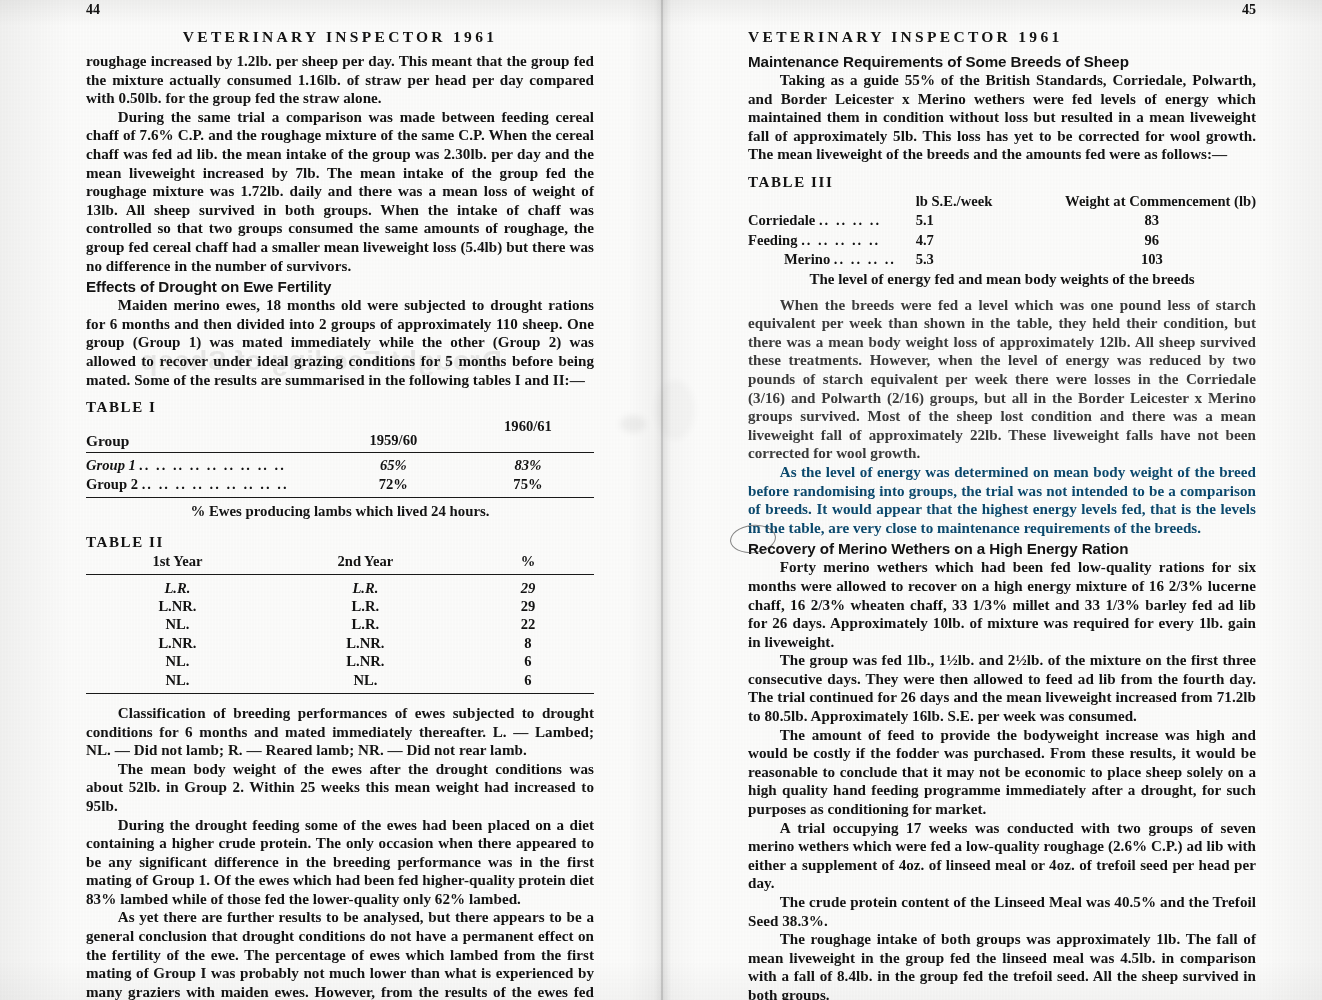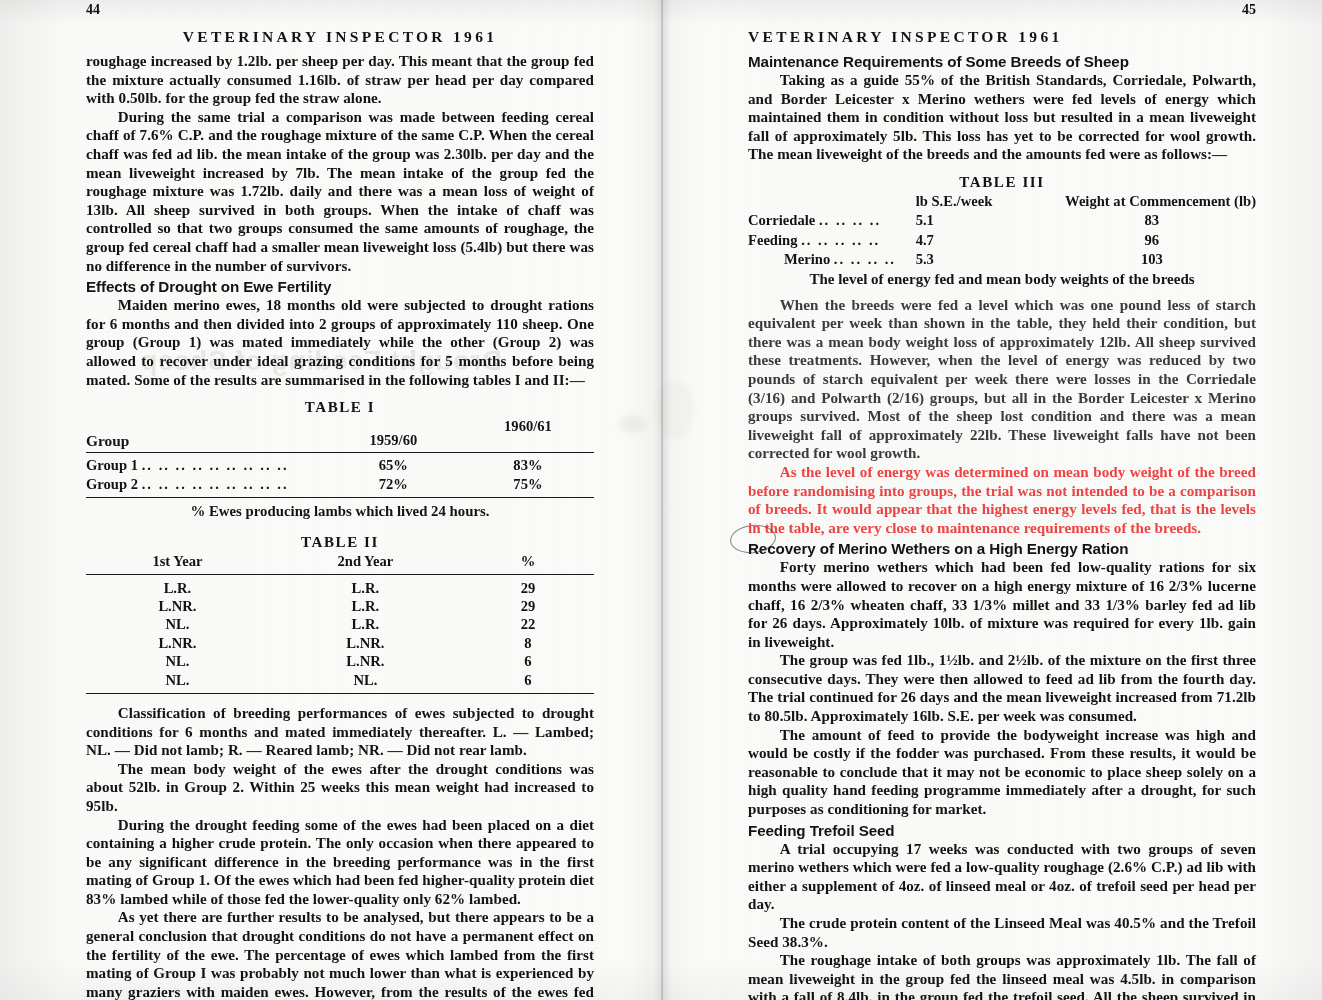--- a/index.html
+++ b/index.html
@@ -137,42 +137,42 @@
     margin: 2px 0 0 0;
     font-size: 15.2px;
     line-height: 19px;
     font-weight: bold;
     font-family: "Liberation Sans", sans-serif;
     letter-spacing: -0.1px;
   }
 
   
   .faded      { color: #3c3c3c; font-weight: normal; }
-  .faded2     { color: #ef4444; font-weight: normal; }
+  .faded2     { color: #0c4a6e; font-weight: normal; }
 
   
   .tbl-title {
-    text-align: center;
+    text-align: left;
     font-weight: bold;
     font-size: 15px;
     letter-spacing: 1.6px;
     margin: 10px 0 1px 0;
   }
   table.t {
     width: 100%;
     border-collapse: collapse;
     font-size: 14.6px;
     font-weight: bold;
   }
   table.t td, table.t th {
     padding: 0;
     font-weight: bold;
     vertical-align: bottom;
   }
-  .rule-top    { border-top: 1.6px solid #1a1a1a; }
+  .rule-top    { border-top: 1.6px solid #1a1a1a; font-style: italic; }
   .rule-bottom { border-bottom: 1.6px solid #1a1a1a; }
   .leaders { letter-spacing: 2px; font-weight: bold; }
   .cap {
     text-align: center;
     font-size: 14.8px;
     font-weight: bold;
     margin-top: 5px;
   }
 
   
@@ -362,21 +362,20 @@
     <p class="body faded" style="margin-top:8px;">When the breeds were fed a level which was one pound less of starch equivalent per week than shown in the table, they held their condition, but there was a mean body weight loss of approximately 12lb. All sheep survived these treatments. However, when the level of energy was reduced by two pounds of starch equivalent per week there were losses in the Corriedale (3/16) and Polwarth (2/16) groups, but all in the Border Leicester x Merino groups survived. Most of the sheep lost condition and there was a mean liveweight fall of approximately 22lb. These liveweight falls have not been corrected for wool growth.</p>
 
     <p class="body faded2">As the level of energy was determined on mean body weight of the breed before randomising into groups, the trial was not intended to be a comparison of breeds. It would appear that the highest energy levels fed, that is the levels in the table, are very close to maintenance requirements of the breeds.</p>
 
     <h3 class="subhead">Recovery of Merino Wethers on a High Energy Ration</h3>
 
     <p class="body">Forty merino wethers which had been fed low-quality rations for six months were allowed to recover on a high energy mixture of 16 2/3% lucerne chaff, 16 2/3% wheaten chaff, 33 1/3% millet and 33 1/3% barley fed ad lib for 26 days. Approximately 10lb. of mixture was required for every 1lb. gain in liveweight.</p>
     <p class="body">The group was fed 1lb., 1½lb. and 2½lb. of the mixture on the first three consecutive days. They were then allowed to feed ad lib from the fourth day. The trial continued for 26 days and the mean liveweight increased from 71.2lb to 80.5lb. Approximately 16lb. S.E. per week was consumed.</p>
     <p class="body">The amount of feed to provide the bodyweight increase was high and would be costly if the fodder was purchased. From these results, it would be reasonable to conclude that it may not be economic to place sheep solely on a high quality hand feeding programme immediately after a drought, for such purposes as conditioning for market.</p>
 
-    <h3 class="subhead">Feeding Trefoil Seed</h3>
 
     <p class="body">A trial occupying 17 weeks was conducted with two groups of seven merino wethers which were fed a low-quality roughage (2.6% C.P.) ad lib with either a supplement of 4oz. of linseed meal or 4oz. of trefoil seed per head per day.</p>
     <p class="body">The crude protein content of the Linseed Meal was 40.5% and the Trefoil Seed 38.3%.</p>
     <p class="body">The roughage intake of both groups was approximately 1lb. The fall of mean liveweight in the group fed the linseed meal was 4.5lb. in comparison with a fall of 8.4lb. in the group fed the trefoil seed. All the sheep survived in both groups.</p>
 
   </div>
 
   <div class="pencil-oval"></div>
 
   <div class="smudge" style="left:620px; top:415px; width:26px; height:18px;"></div>

